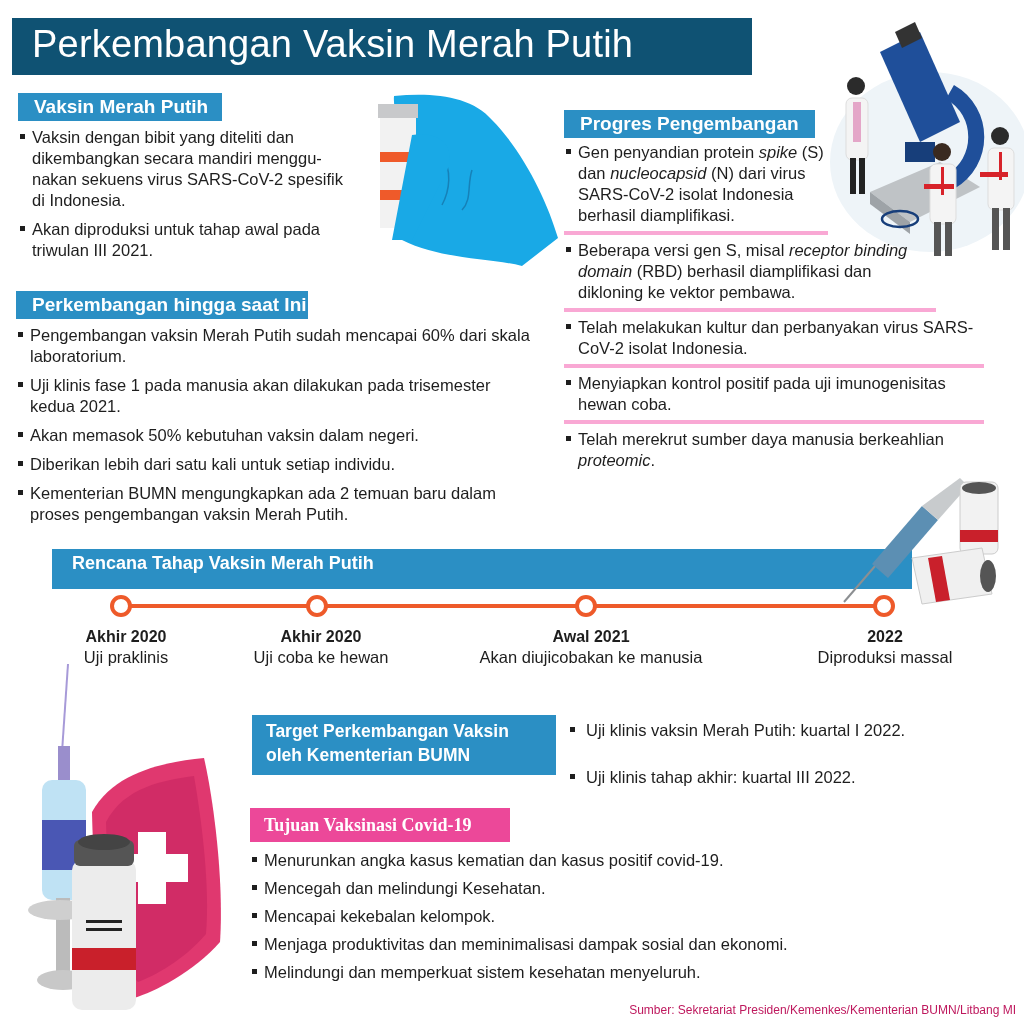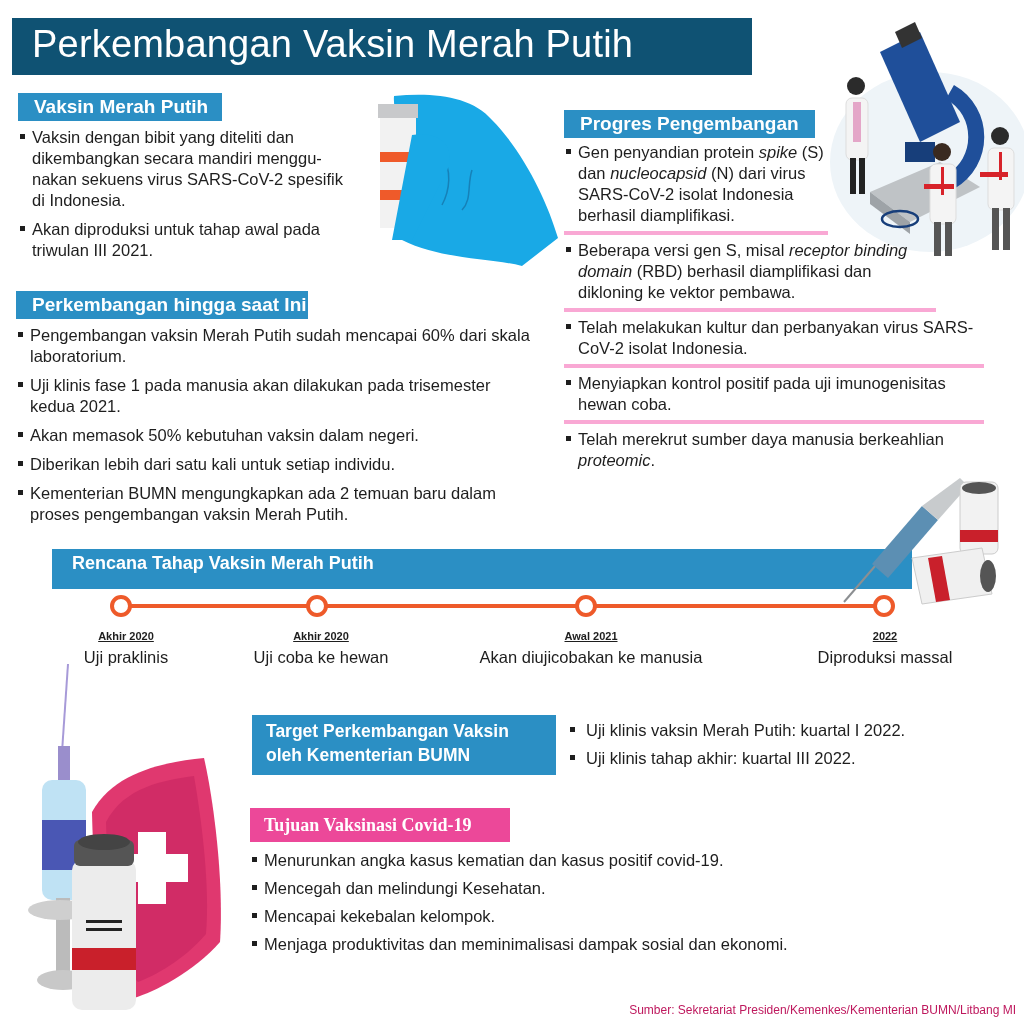--- a/index.html
+++ b/index.html
@@ -18,21 +18,21 @@
   .blist li i { font-style: italic; }
 
   .plist li { padding-bottom: 5px; margin-bottom: 5px; border-bottom: 4px solid #f9a8d4; }
   .plist li:last-child { border-bottom: none; }
 
   .timeline-bar { left: 52px; top: 549px; width: 860px; height: 40px; background: #2b8fc4; }
   .timeline-bar span { position: absolute; left: 20px; top: 4px; font-size: 18px; font-weight: bold; color: #fff; white-space: nowrap; }
   .tl-line { left: 121px; top: 604px; width: 763px; height: 4px; background: #ee5a2a; }
   .tl-dot { width: 22px; height: 22px; border-radius: 50%; border: 4px solid #ee5a2a; background: #fff; top: 595px; }
   .tl-label { top: 626px; text-align: center; white-space: nowrap; transform: translateX(-50%); }
-  .tl-label .yr { font-weight: bold; font-size: 11px; line-height: 21px; text-decoration: underline; }
+  .tl-label .yr { font-weight: bold; font-size: 16px; line-height: 21px; }
   .tl-label .desc { font-size: 16.5px; line-height: 21px; }
 
   .target-box { left: 252px; top: 715px; width: 304px; height: 60px; background: #2b8fc4; }
   .target-box div { position: absolute; left: 14px; font-size: 17.5px; font-weight: bold; color: #fff; white-space: nowrap; }
 
   .tujuan-head { left: 250px; top: 808px; width: 260px; height: 34px; background: #ec4899; font-family: Liberation Serif, serif; }
   .tujuan-head span { position: absolute; left: 14px; top: 7px; font-size: 18px; font-weight: bold; color: #fff; white-space: nowrap; }
 
   .source { right: 8px; top: 1003px; font-size: 12px; color: #be185d; white-space: nowrap; }
 </style>
@@ -171,27 +171,28 @@
   <rect x="72" y="258" width="36" height="3" fill="#222"></rect>
   <rect x="72" y="266" width="36" height="3" fill="#222"></rect>
   <rect x="58" y="286" width="64" height="22" fill="#c9202b"></rect>
 </svg>
 
 <div class="abs target-box">
   <div style="top:6px">Target Perkembangan Vaksin</div>
   <div style="top:30px">oleh Kementerian BUMN</div>
 </div>
 <ul class="abs blist" style="left:568px;top:720px;width:440px">
-  <li style="padding-left:18px;margin-bottom:7px">Uji klinis vaksin Merah Putih: kuartal I 2022.</li>
+  <li style="padding-left:18px;margin-bottom:26px">Uji klinis vaksin Merah Putih: kuartal I 2022.</li>
   <li style="padding-left:18px">Uji klinis tahap akhir: kuartal III 2022.</li>
 </ul>
 
 <div class="abs tujuan-head">
   <span>Tujuan Vaksinasi Covid-19</span>
 </div>
 <ul class="abs blist" style="left:250px;top:850px;width:700px">
   <li style="margin-bottom:7px">Menurunkan angka kasus kematian dan kasus positif covid-19.</li>
   <li style="margin-bottom:7px">Mencegah dan melindungi Kesehatan.</li>
   <li style="margin-bottom:7px">Mencapai kekebalan kelompok.</li>
   <li style="margin-bottom:7px">Menjaga produktivitas dan meminimalisasi dampak sosial dan ekonomi.</li>
+  <li style="margin-bottom:7px">Melindungi dan memperkuat sistem kesehatan menyeluruh.</li>
 </ul>
 
 <div class="abs source">Sumber: Sekretariat Presiden/Kemenkes/Kementerian BUMN/Litbang MI</div>
 
 </body></html>

